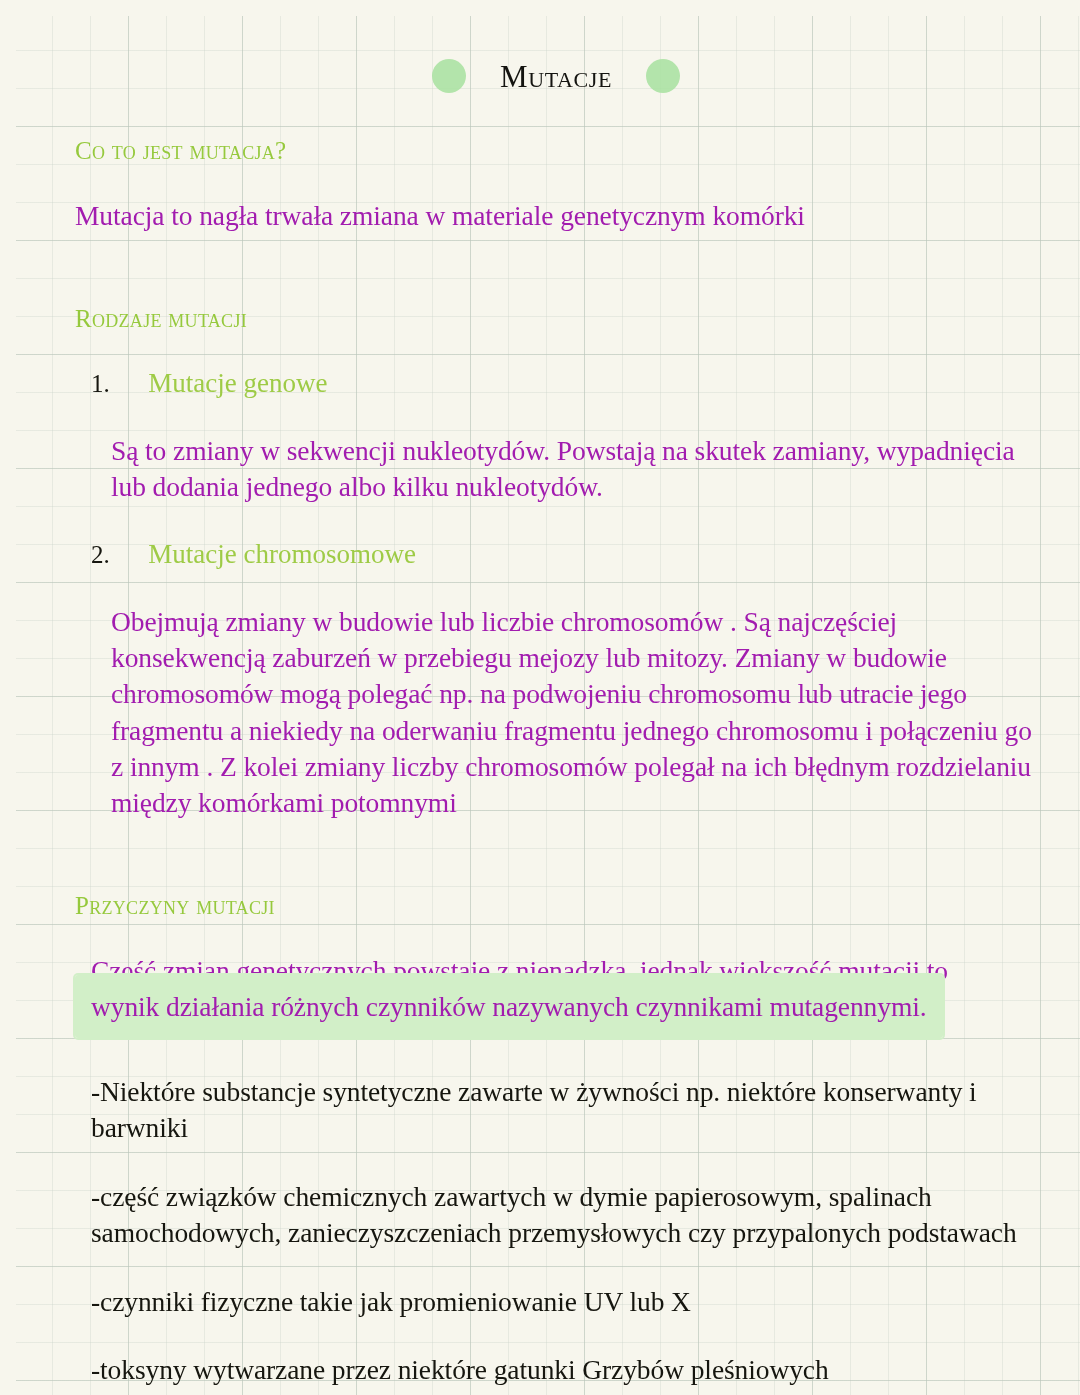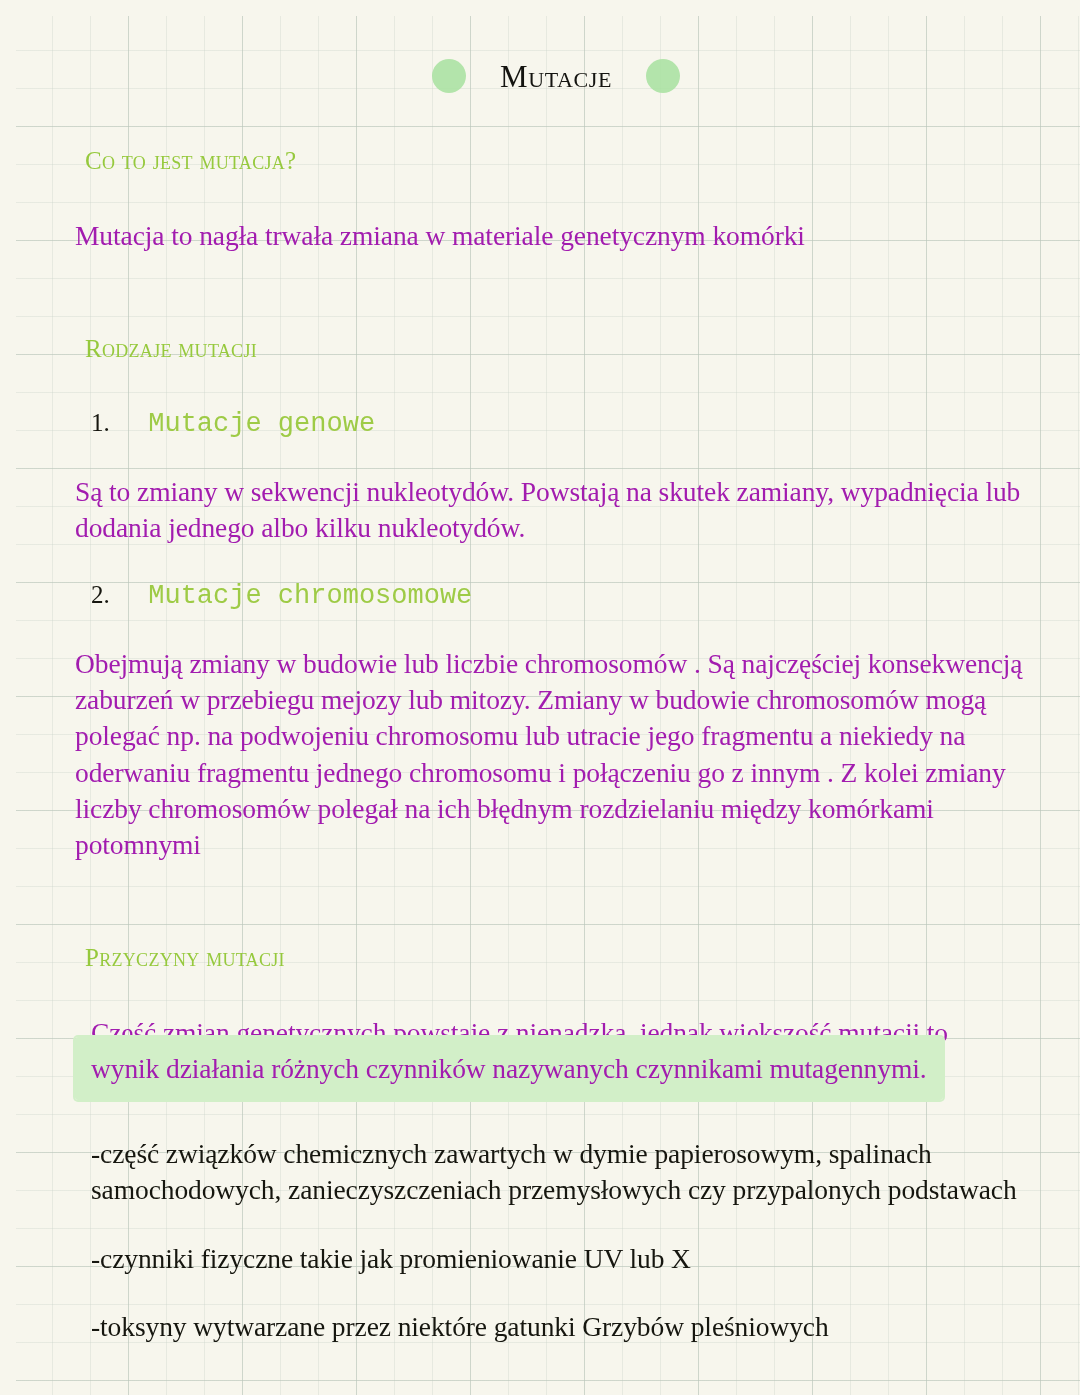--- a/index.html
+++ b/index.html
@@ -78,48 +78,47 @@
     left: 27px;
     width: 1030px;
   }
 
   .h-sec {
     font-size: 25px;
     font-variant: small-caps;
     letter-spacing: 0.3px;
     color: #96c93d;
     line-height: 1.18;
-    margin: 10px;
+    margin: 0;
     white-space: nowrap;
   }
 
   .para {
     font-size: 27.5px;
     color: #a21caf;
     line-height: 1.33;
     letter-spacing: -0.1px;
   }
 
-  .para.tight { line-height: 1.315; }
+  .para.tight { line-height: 1.315; margin-left: 36px; }
 
   .num-item {
     font-size: 26px;
     color: #16160f;
     line-height: 1.3;
     white-space: nowrap;
   }
   .num-item .num {
     font-variant: small-caps;
     font-size: 25px;
     color: #16160f;
   }
   .num-item .grn {
     color: #9ecb46;
     font-size: 27px;
-    font-family: Liberation Mono, monospace;
   }
 
   .spacer-lg { height: 38px; }
 
   .hl {
     background: #d2efc8;
     box-shadow: 0 0 0 2px #d2efc8;
     border-radius: 3px;
   }
 
@@ -164,19 +163,20 @@
       <span class="grn">Mutacje chromosomowe</span>
     </div>
     <div class="para tight">Obejmują zmiany w budowie lub liczbie chromosomów . Są najczęściej konsekwencją zaburzeń w przebiegu mejozy lub mitozy. Zmiany w budowie chromosomów mogą polegać np. na podwojeniu chromosomu lub utracie jego fragmentu a niekiedy na oderwaniu fragmentu jednego chromosomu i połączeniu go z innym . Z kolei zmiany liczby chromosomów polegał na ich błędnym rozdzielaniu między komórkami potomnymi</div>
 
     <div class="spacer-lg"></div>
 
     <div class="h-sec">Przyczyny mutacji</div>
     <div class="para"><span>Część zmian genetycznych powstaje z nienadzka, jednak większość mutacji to </span><span class="hl">wynik działania różnych czynników nazywanych czynnikami mutagennymi.</span></div>
 
     <div class="bullets">
+      <div>-Niektóre substancje syntetyczne zawarte w żywności np. niektóre konserwanty i barwniki</div>
       <div>-część związków chemicznych zawartych w dymie papierosowym, spalinach samochodowych, zanieczyszczeniach przemysłowych czy przypalonych podstawach</div>
       <div>-czynniki fizyczne takie jak promieniowanie UV lub X</div>
       <div>-toksyny wytwarzane przez niektóre gatunki Grzybów pleśniowych</div>
     </div>
 
   </div>
 </div>
 
 </body></html>

